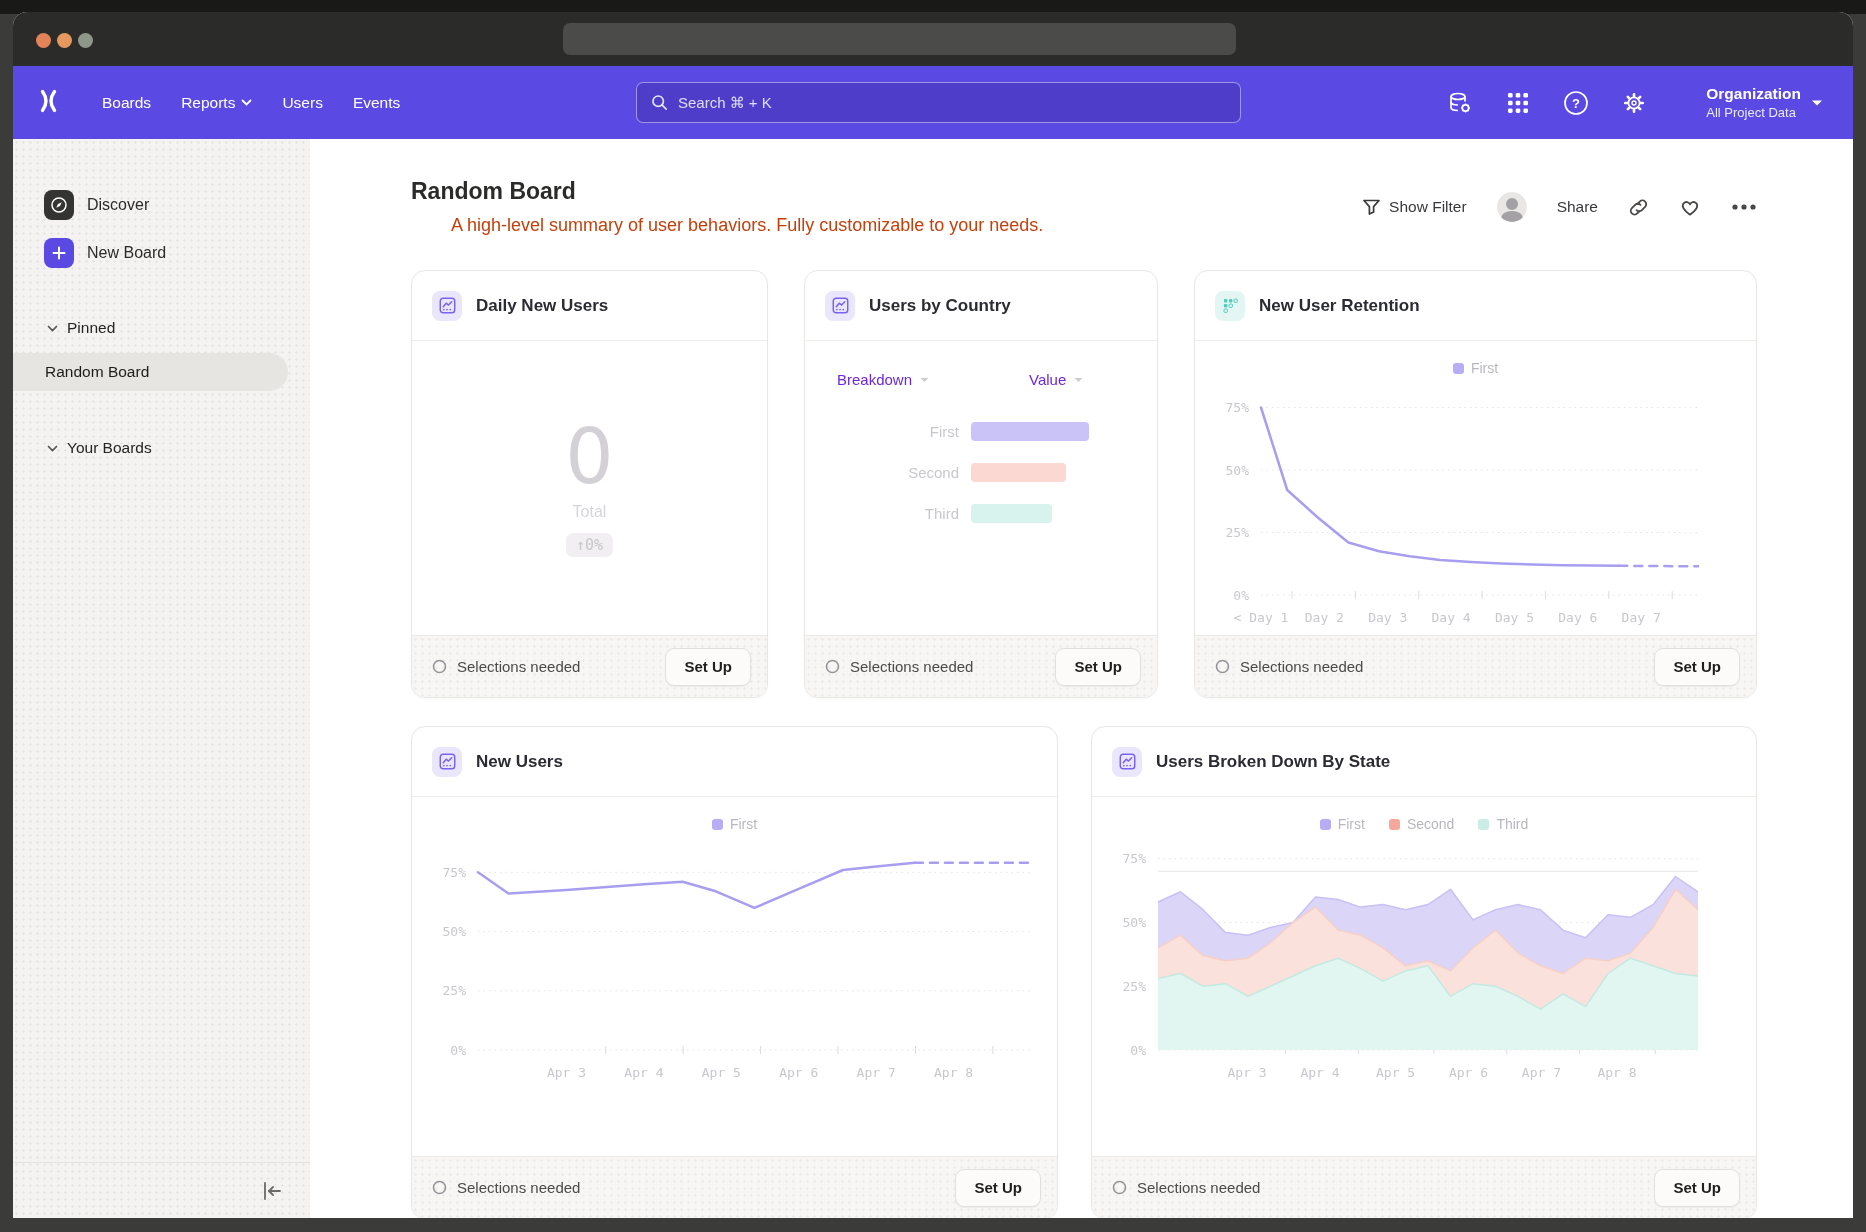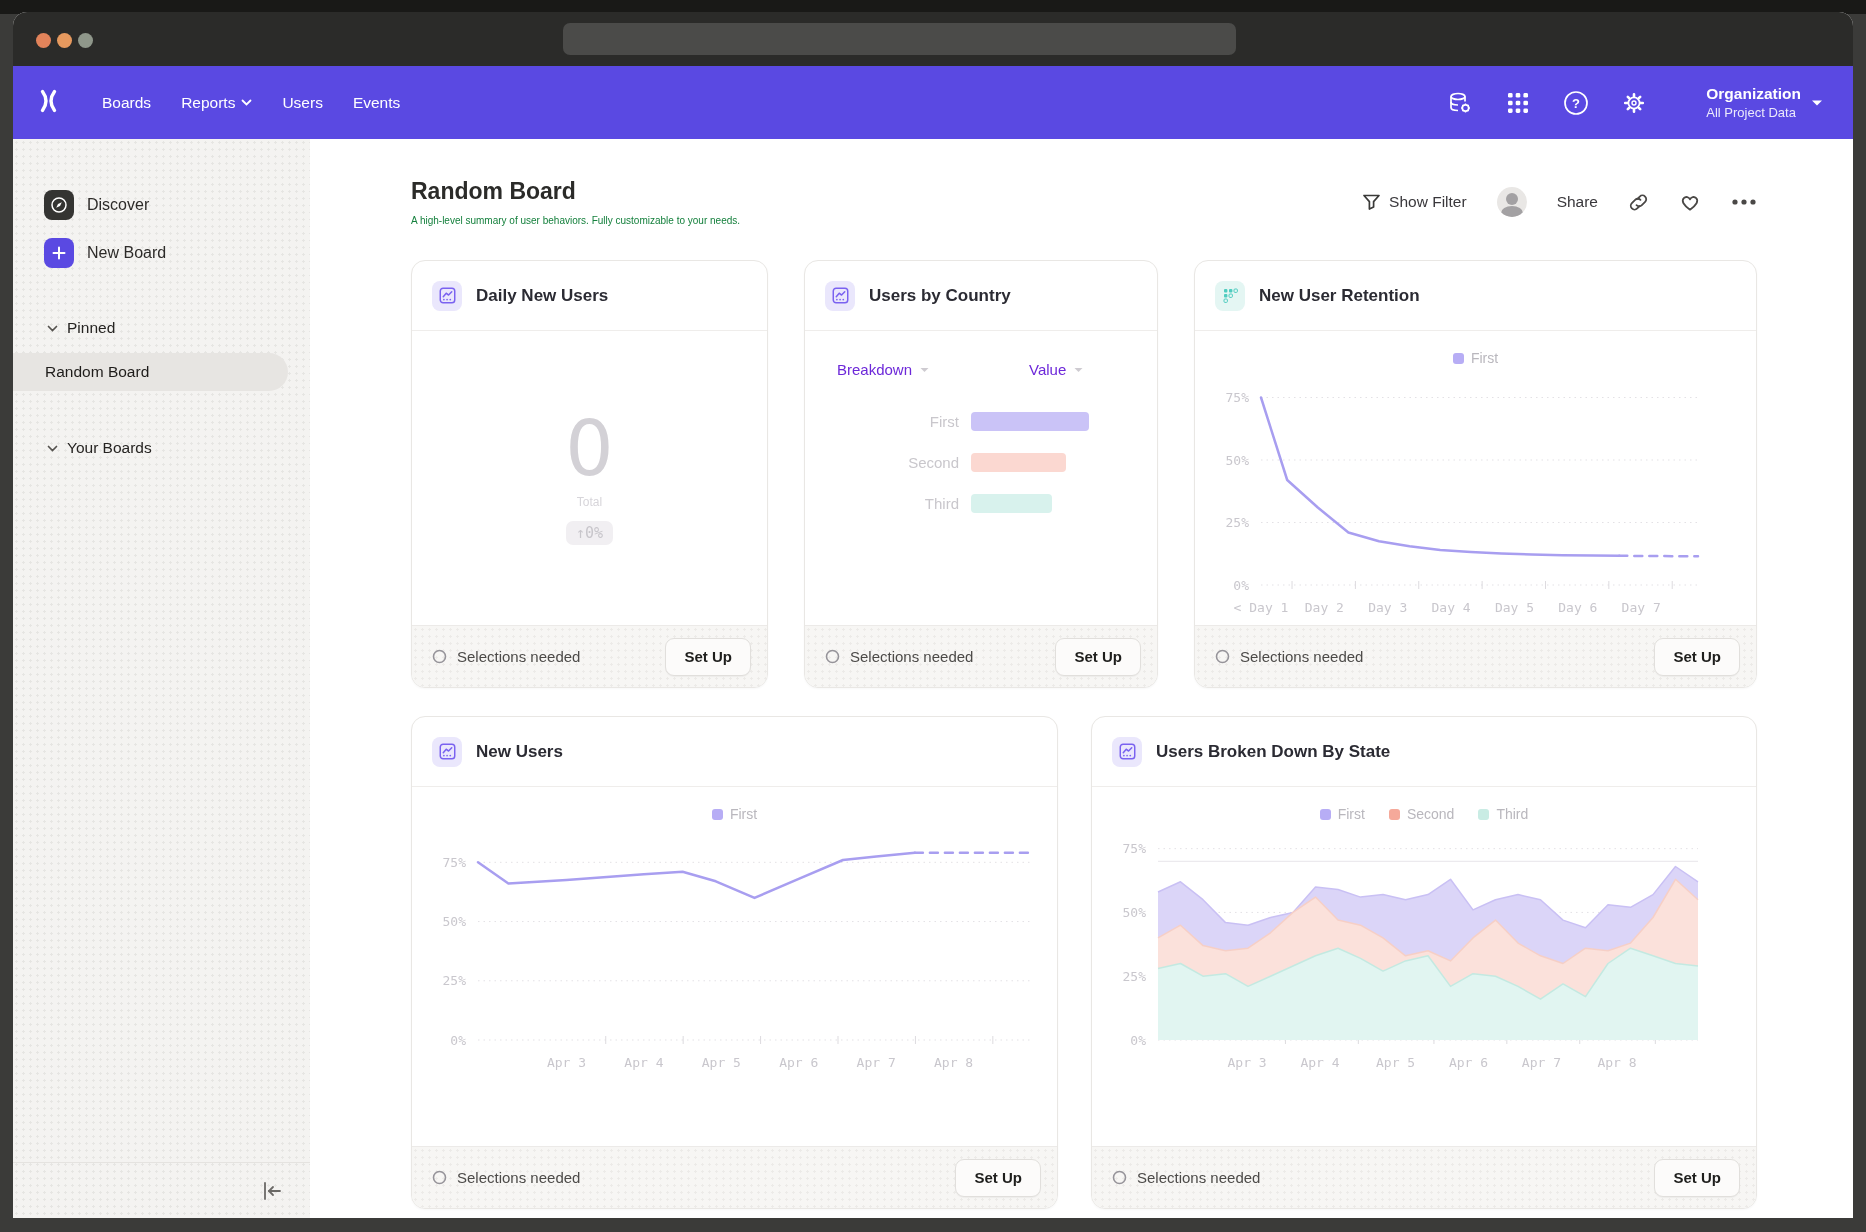--- a/index.html
+++ b/index.html
@@ -51,21 +51,21 @@
   .side-section { display:flex; align-items:center; gap:9px; padding-left:34px; margin-top:40px; height:26px; cursor:pointer; }
   .side-section span { font-size:15.5px; color:#262422; }
   .side-pill { margin:12px 22px 0 0; height:38px; border-radius:0 19px 19px 0; background:#e7e5e2;
     display:flex; align-items:center; padding-left:32px; font-size:15.5px; color:#1e1c1a; cursor:pointer; }
   .side-footer { margin-top:auto; height:56px; border-top:1px solid #e5e3e0;
     display:flex; align-items:center; justify-content:flex-end; padding-right:26px; }
   
   .main { flex:1 1 auto; background:#fff; padding:39px 96px 0 101px; min-width:0; overflow:hidden; }
   .main-header { display:flex; align-items:center; justify-content:space-between; }
   .page-title { font-size:23px; font-weight:700; color:#2b2b29; }
-  .page-subtitle { font-size:10px; color:#15803d; margin-top:10px; }
+  .page-subtitle { font-size:18px; color:#c2410c; margin-top:10px;margin-left:40px; }
   .actions { display:flex; align-items:center; gap:30px; }
   .action { display:flex; align-items:center; gap:8px; font-size:15.5px; color:#39373b; cursor:pointer; }
   .avatar { width:30px; height:30px; border-radius:50%; background:#e9e7e5; overflow:hidden; position:relative; cursor:pointer; }
   .avatar .head { position:absolute; left:9px; top:6px; width:12px; height:12px; border-radius:50%; background:#a3a1a3; }
   .avatar .body { position:absolute; left:4px; top:19px; width:22px; height:14px; border-radius:50%; background:#a3a1a3; }
   
   .rows { margin-top:34px; }
   .grid { display:grid; }
   .row1 { grid-template-columns:357px 354px 1fr; gap:36px; }
   .row2 { grid-template-columns:647px 1fr; gap:33px; margin-top:28px; }
@@ -82,21 +82,21 @@
   .card-footer { height:62px; flex:0 0 auto; border-top:1px solid #eceae8; background:#f7f6f4;
     background-image:radial-gradient(rgba(140,134,128,0.10) 1px, transparent 1.1px); background-size:7px 7px;
     display:flex; align-items:center; justify-content:space-between; padding:0 16px 0 20px; }
   .status { display:flex; align-items:center; gap:10px; font-size:15px; color:#4c4a48; }
   .setup-btn { height:38px; padding:0 18px; background:#fcfbfa; border:1px solid #e1dfdc; border-radius:9px;
     font-size:15px; font-weight:700; color:#1f1f1d; font-family:"Liberation Sans",sans-serif;
     box-shadow:0 1px 1px rgba(0,0,0,0.04); cursor:pointer; }
   
   .big-center { flex:1; display:flex; flex-direction:column; align-items:center; justify-content:center; }
   .big-zero { font-family:"DejaVu Sans",sans-serif; font-size:76px; color:#d3d1d6; line-height:1; }
-  .big-label { font-size:12px; color:#d7d5da; margin-top:8px; }
+  .big-label { font-size:16px; color:#d7d5da; margin-top:8px; }
   .delta-badge { margin-top:12px; background:#f1eff2; border-radius:7px; padding:3px 10px;
     font-family:"DejaVu Sans Mono",monospace; font-size:15px; color:#c8c6cb; }
   
   .ubc-body { padding:30px 0 0 0; }
   .ubc-heads { display:flex; padding-left:32px; }
   .ubc-head { font-size:15px; color:#6d28d9; display:flex; align-items:center; gap:8px; }
   .ubc-head.h2 { margin-left:100px; }
   .ubc-rows { margin-top:34px; display:flex; flex-direction:column; gap:22px; }
   .ubc-row { display:flex; align-items:center; }
   .ubc-label { width:154px; text-align:right; font-size:15px; color:#c9c7cc; flex:0 0 auto; }
@@ -137,20 +137,27 @@
         <svg width="11" height="7" viewBox="0 0 11 7" fill="none" stroke="#fff" stroke-width="1.8" stroke-linecap="round">
             <path d="M1.5 1.5 L5.5 5.5 L9.5 1.5"></path>
           </svg>
       </span>
       <span class="nav-item">
           <span>Users</span>
         </span>
       <span class="nav-item">
           <span>Events</span>
         </span>
+    </div>
+    <div class="nav-search">
+      <svg width="17" height="17" viewBox="0 0 17 17" fill="none" stroke="rgba(255,255,255,0.85)" stroke-width="1.7" stroke-linecap="round">
+        <circle cx="7.2" cy="7.2" r="5.2"></circle>
+          <path d="M11.2 11.2 L15.2 15.2"></path>
+      </svg>
+      <span>Search ⌘ + K</span>
     </div>
     <div class="nav-icons">
       <span class="nicon">
         <svg width="26" height="26" viewBox="0 0 26 26" fill="none" stroke="#fff" stroke-width="1.7">
           <ellipse cx="11" cy="6.5" rx="7" ry="3"></ellipse>
           <path d="M4 6.5 V17.5 C4 19.2 7.1 20.5 11 20.5 M18 6.5 V11.5"></path>
           <path d="M4 12 C4 13.7 7.1 15 11 15"></path>
           <circle cx="18.5" cy="18" r="3.2"></circle>
           <path d="M18.5 13.6 v1.4 M18.5 21 v1.4 M14.1 18 h1.4 M21.5 18 h1.4 M15.4 14.9 l1 1 M20.6 20.1 l1 1 M21.6 14.9 l-1 1 M16.4 20.1 l-1 1" stroke-width="1.4"></path>
         </svg>

